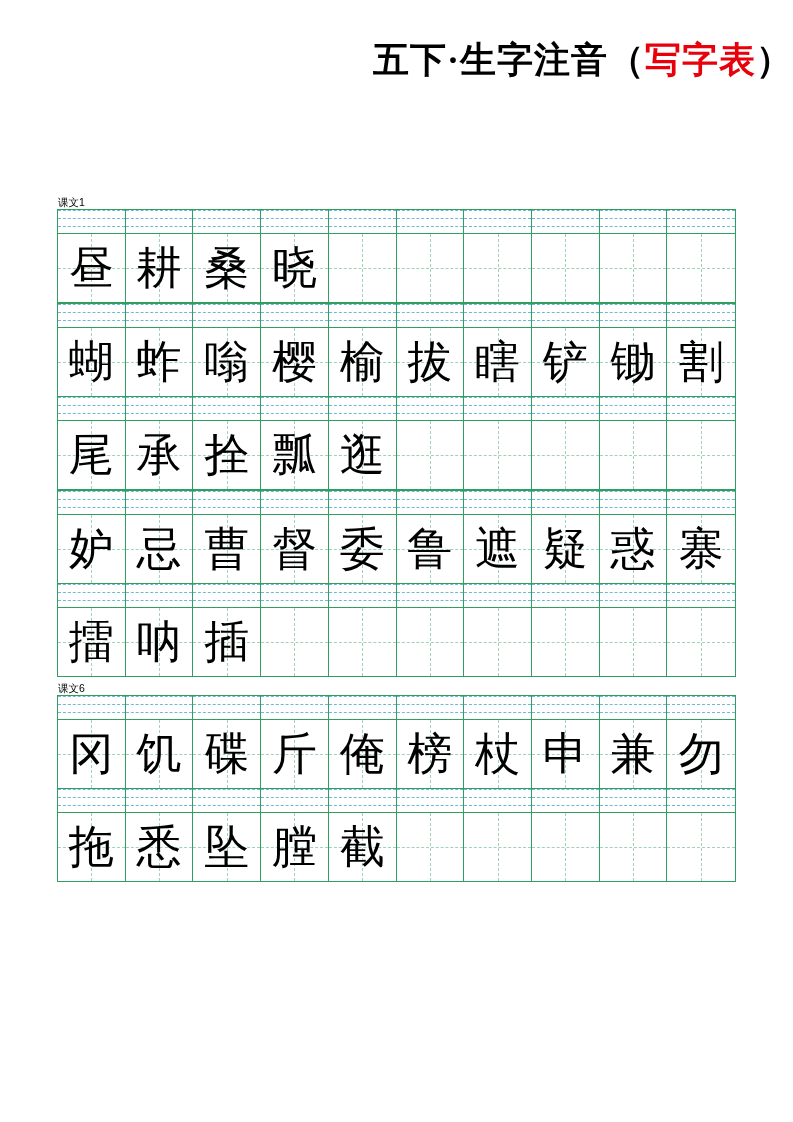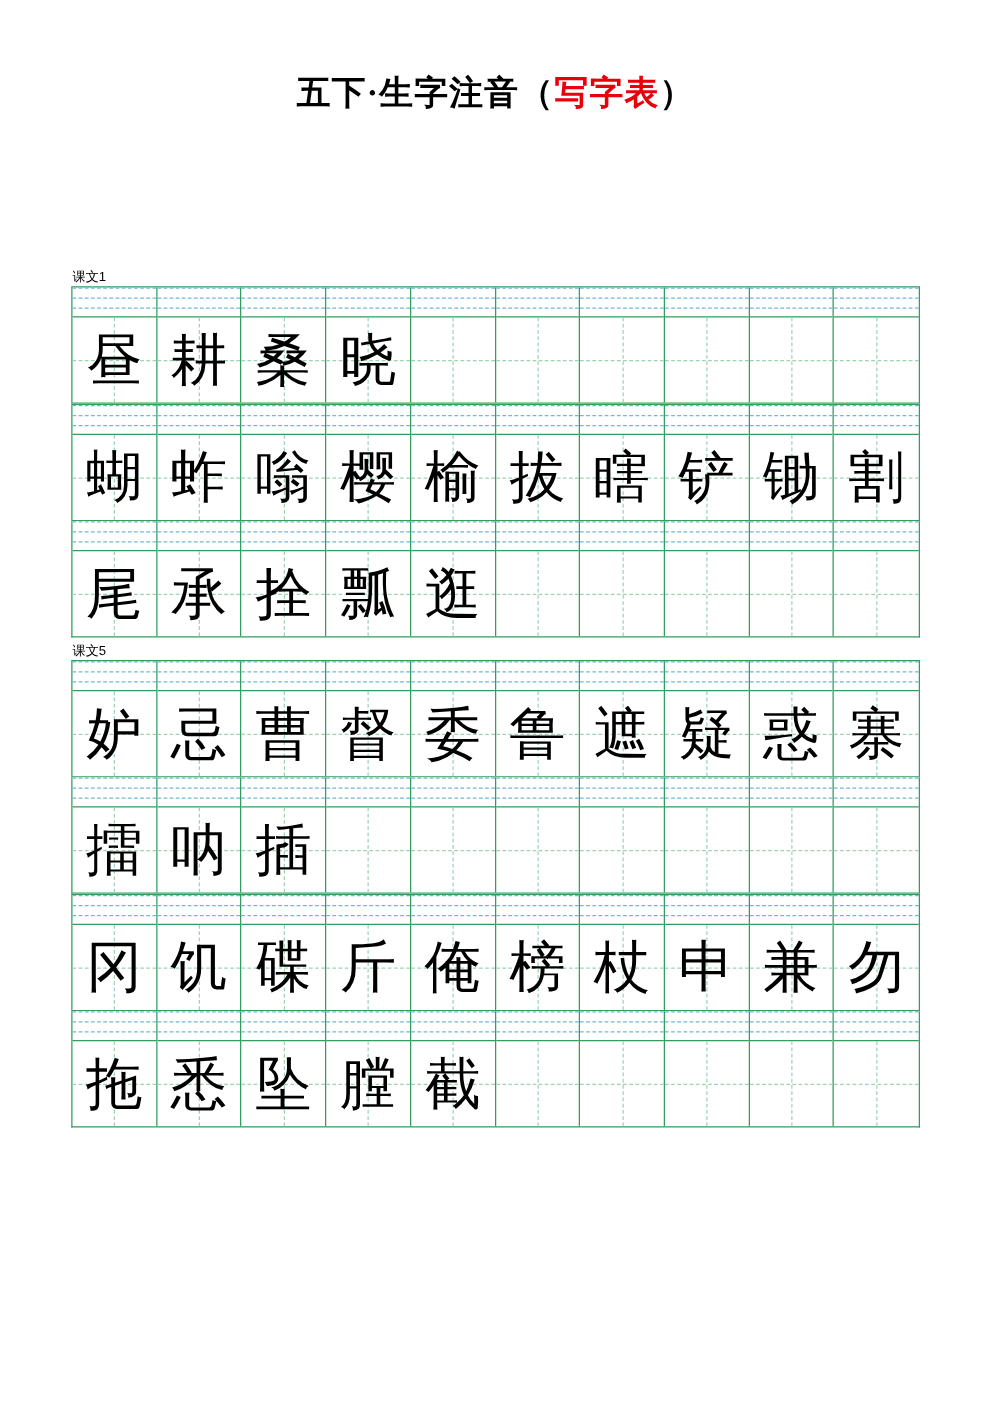--- a/index.html
+++ b/index.html
@@ -18,23 +18,23 @@
 
   .page {
     width: 793px;
     height: 1122px;
     box-sizing: border-box;
     padding: 0;
     position: relative;
   }
 
   .title {
-    text-align: center;
-    margin-top: 56px;
-    font-size: 27px;
+    text-align: right;
+    margin-top: 36px;
+    font-size: 36px;
     font-weight: bold;
     letter-spacing: 1px;
     font-family: "Liberation Serif", "DejaVu Serif", serif;
     white-space: nowrap;
   }
   .title .red {
     color: #e8000b;
   }
 
   .sheet {
@@ -451,21 +451,20 @@
             </div>
             <div class="charbox">
               <div class="hguide"></div>
               <div class="vguide"></div>
               <span class="ch"></span>
             </div>
           </div>
         </div>
       </div>
       <div class="lesson-block">
-        <div class="lesson-label">课文5</div>
         <div class="grid-row">
           <div class="cell">
             <div class="pinyin">
               <div class="topline"></div>
             </div>
             <div class="charbox">
               <div class="hguide"></div>
               <div class="vguide"></div>
               <span class="ch">妒</span>
             </div>
@@ -658,20 +657,21 @@
             </div>
             <div class="charbox">
               <div class="hguide"></div>
               <div class="vguide"></div>
               <span class="ch"></span>
             </div>
           </div>
         </div>
       </div>
       <div class="lesson-block">
+        <div class="lesson-label">课文6</div>
         <div class="grid-row">
           <div class="cell">
             <div class="pinyin">
               <div class="topline"></div>
             </div>
             <div class="charbox">
               <div class="hguide"></div>
               <div class="vguide"></div>
               <span class="ch">冈</span>
             </div>

